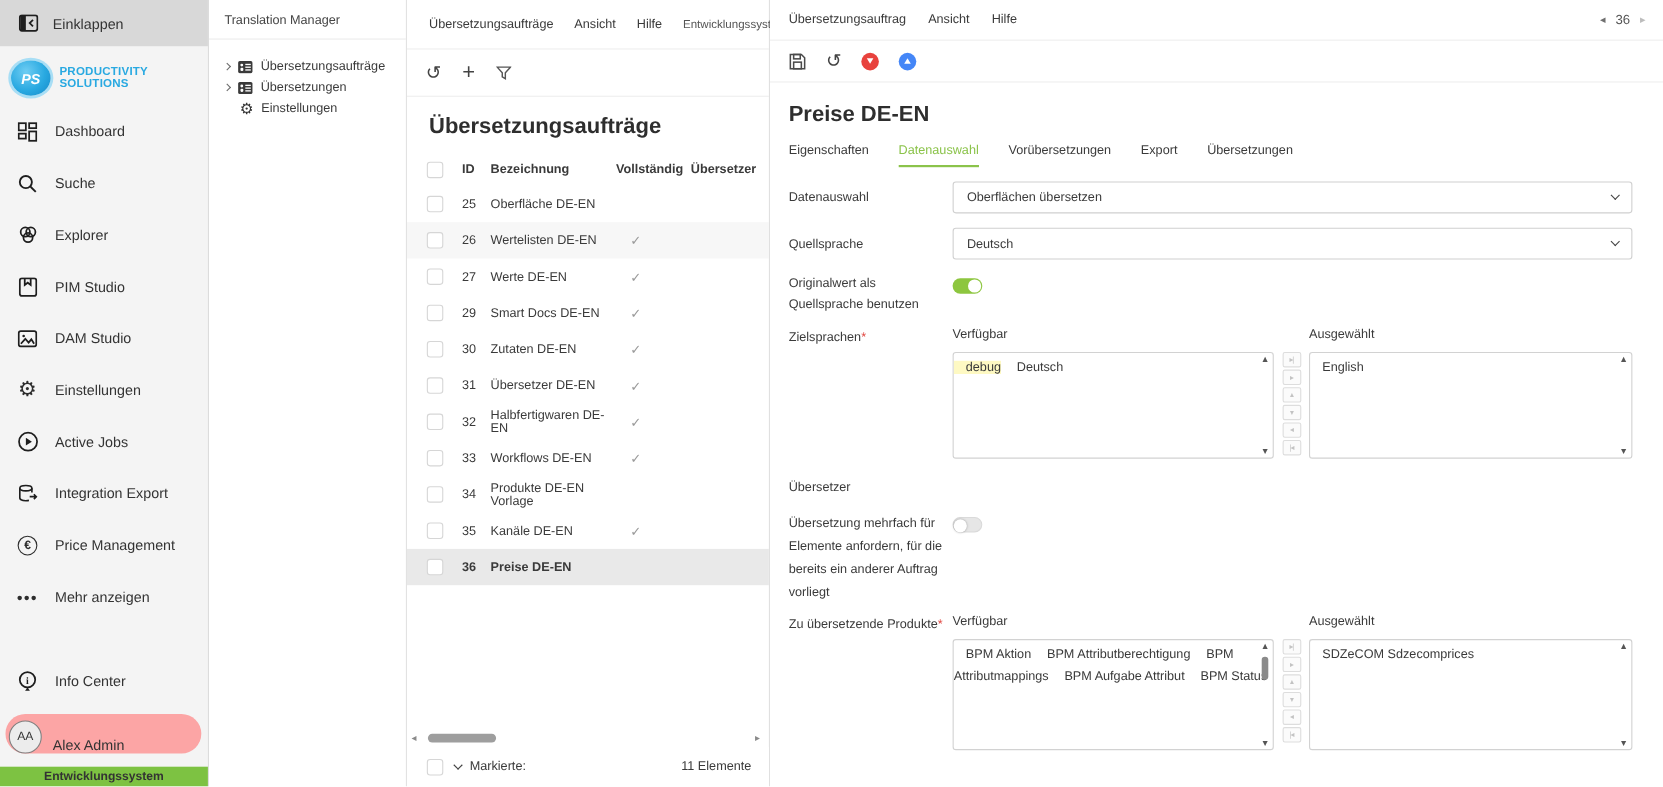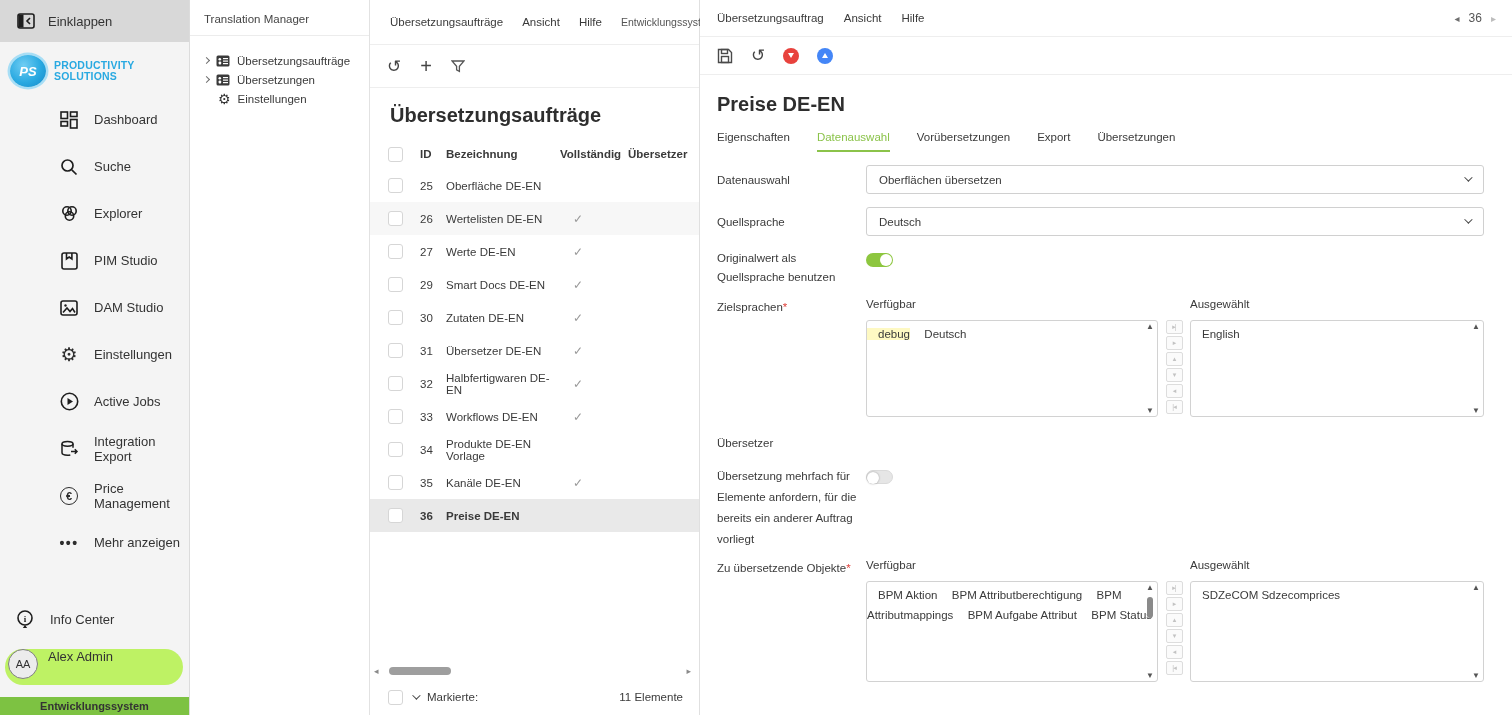--- a/index.html
+++ b/index.html
@@ -6,28 +6,28 @@
   html,body { width:1512px; height:715px; overflow:hidden; }
   body { font-family:"Liberation Sans", sans-serif; font-size:12px; color:#3a3a3a; background:#fff; }
   .app { display:flex; width:1512px; height:715px; }
 
   
   .sidebar { width:190px; background:#f4f4f4; border-right:1px solid #dcdcdc; display:flex; flex-direction:column; }
   .sb-header { height:42px; background:#d8d8d8; display:flex; align-items:center; padding-left:17px; gap:13px; font-size:13px; color:#333; cursor:pointer; }
   .sb-logo { display:flex; align-items:center; gap:8px; padding:12px 0 6px 10px; height:52px; }
   .logo-badge { width:36px; height:32px; border-radius:50%; background:radial-gradient(circle at 38% 32%, #6fcdf3 0%, #29a9e1 55%, #1488c8 100%); box-shadow:0 0 0 2.5px #a8def5; display:flex; align-items:center; justify-content:center; color:#fff; font-weight:bold; font-style:italic; font-size:13px; }
   .logo-text { font-size:10.5px; font-weight:bold; color:#29a9e1; line-height:1.08; letter-spacing:.2px; }
-  .sb-nav { flex:1; padding-top:2px;margin-left:44px; }
+  .sb-nav { flex:1; padding-top:2px; }
   .sb-item { height:47px; display:flex; align-items:center; padding-left:15px; gap:15px; font-size:13px; color:#333; cursor:pointer; }
   .sb-item .ic { width:20px; height:20px; display:flex; align-items:center; justify-content:center; color:#2d2d2d; flex-shrink:0; }
   .ic svg { display:block; }
   .gear-glyph { font-size:19px; line-height:1; color:#2d2d2d; }
   .circle-glyph { width:18px; height:18px; border:1.6px solid #2d2d2d; border-radius:50%; display:flex; align-items:center; justify-content:center; font-size:11px; font-weight:bold; color:#2d2d2d; }
   .dots-glyph { font-size:14px; font-weight:bold; letter-spacing:1.5px; color:#2d2d2d; }
-  .sb-user { margin:6px 6px 12px 5px; height:36px; background:#bef264; border-radius:18px; display:flex; align-items:flex-start; gap:10px; padding-left:3px; cursor:pointer; }
+  .sb-user { margin:6px 6px 12px 5px; height:36px; background:#fca5a5; border-radius:18px; display:flex; align-items:flex-end; gap:10px; padding-left:3px; cursor:pointer; }
   .avatar { width:30px; height:30px; border-radius:50%; border:1px solid #808080; background:#ececec; display:flex; align-items:center; justify-content:center; font-size:11px; color:#333; }
   .sb-user .name { font-size:13px; color:#333; }
   .sb-env { height:18px; background:#7dc242; display:flex; align-items:center; justify-content:center; font-size:11px; font-weight:bold; color:#333; }
 
   
   .tree { width:180px; background:#fff; border-right:1px solid #e2e2e2; }
   .tp-header { padding:13px 14px 10px 14px; font-size:11.5px; color:#454545; border-bottom:1px solid #ececec; }
   .tp-items { padding:15px 0 0 14px; }
   .tp-item { display:flex; align-items:center; gap:7px; height:19px; font-size:11.5px; color:#3a3a3a; cursor:pointer; }
   .tp-item.indent { padding-left:14px; }
@@ -512,21 +512,21 @@
           <div>Elemente anfordern, für die</div>
           <div>bereits ein anderer Auftrag</div>
           <div>vorliegt</div>
         </span>
         <span class="fctl">
           <span class="toggle off"><span class="knob"></span></span>
         </span>
       </div>
 
       <div class="frow">
-        <span class="flabel"><span>Zu übersetzende Objekte</span><span class="req">*</span></span>
+        <span class="flabel"><span>Zu übersetzende Produkte</span><span class="req">*</span></span>
         <span class="fctl dual">
           <span class="dl-col dl-left">
             <span class="dl-head">Verfügbar</span>
             <span class="listbox" style="height:101px">
               <span class="lb-item">BPM Aktion</span>
               <span class="lb-item">BPM Attributberechtigung</span>
               <span class="lb-item">BPM Attributmappings</span>
               <span class="lb-item">BPM Aufgabe Attribut</span>
               <span class="lb-item">BPM Status</span>
               <span class="lb-up">▲</span>

